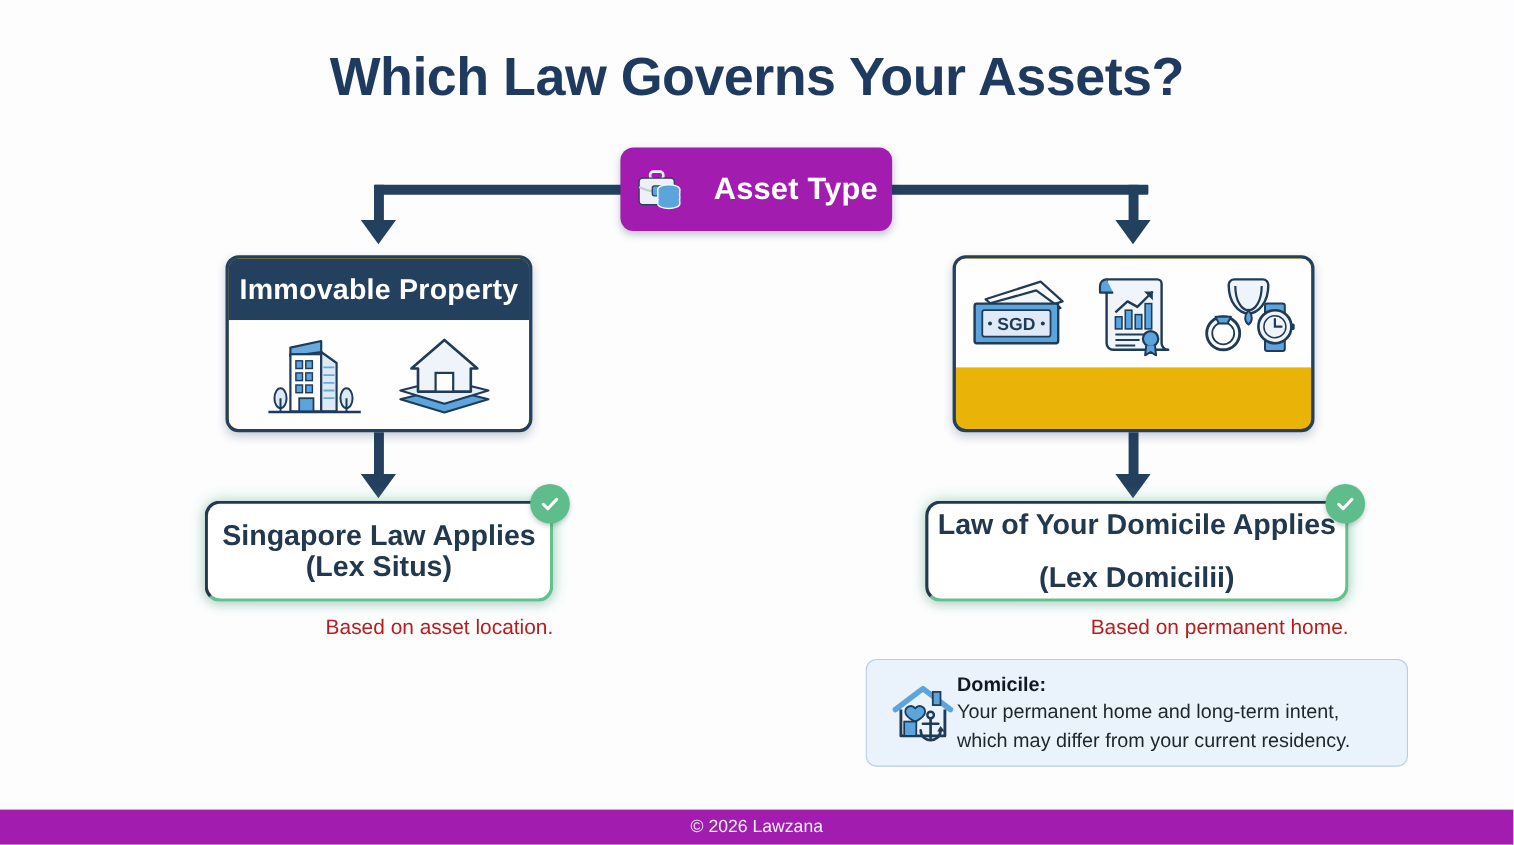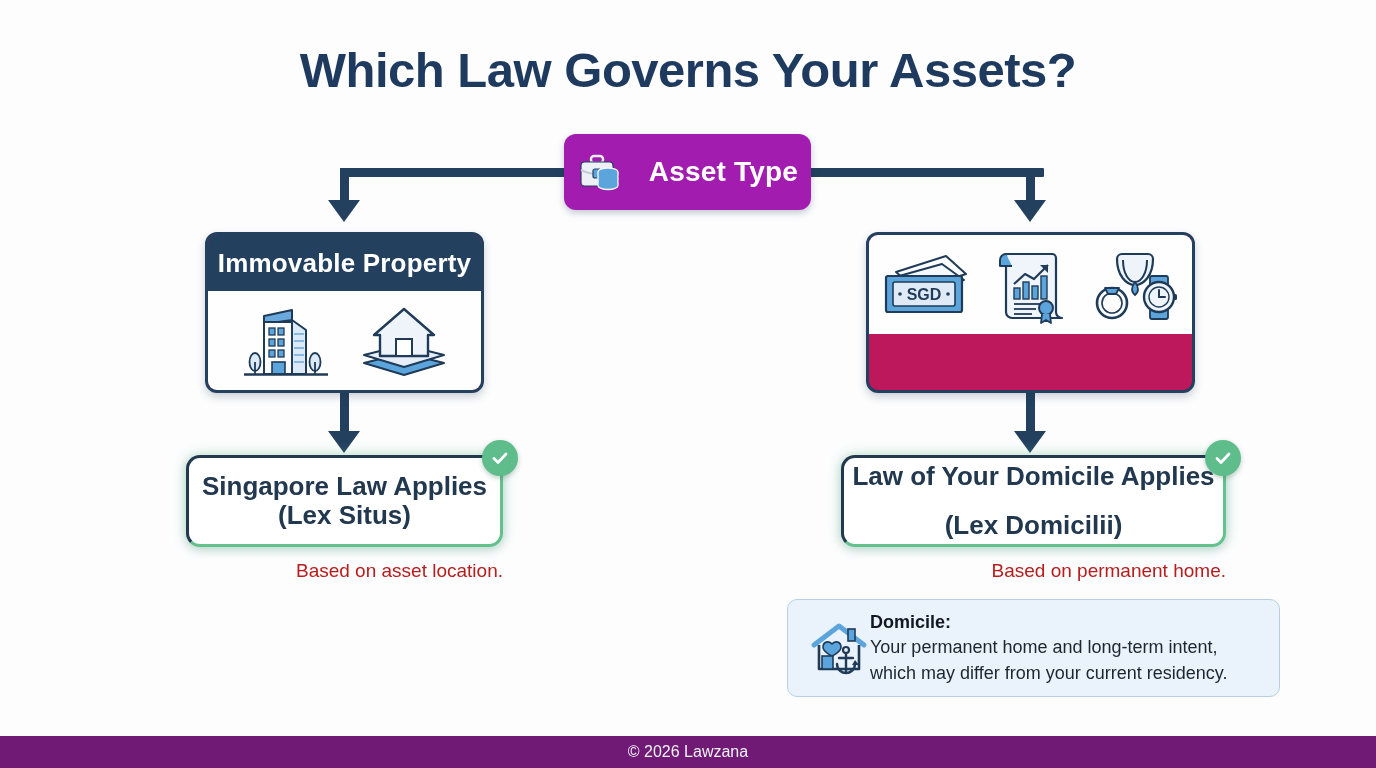--- a/index.html
+++ b/index.html
@@ -44,21 +44,21 @@
     border-right:16px solid transparent;
     border-top:22px solid #23405f;
     z-index:1;
   }
 
   
   .cat-card{
     position:absolute;
     border:3px solid #23405f;
     border-radius:12px;
-    background:#be185d;
+    background:#eab308;
     overflow:hidden;
     box-shadow:0 4px 9px rgba(25,45,75,.22);
     z-index:3;
   }
   .cat-head{
     background:#23405f;
     height:56px;
     display:flex; align-items:center; justify-content:center;
   }
   .cat-head span{
@@ -122,21 +122,21 @@
     padding:0 18px 0 20px;
     z-index:3;
   }
   .callout-text{ display:flex; flex-direction:column; }
   .callout-term{ font-size:18px; font-weight:bold; color:#111820; line-height:1.42; }
   .callout-body{ font-size:18px; color:#1b2630; line-height:1.42; white-space:nowrap; }
 
   
   .footer{
     position:absolute; left:0; right:0; bottom:0; height:32px;
-    background:#701a75;
+    background:#a21caf;
     display:flex; align-items:center; justify-content:center;
     z-index:5;
   }
   .footer span{ color:#eef3f8; font-size:16px; }
 
   svg{ display:block; }
 </style>
 </head>
 <body>
 

